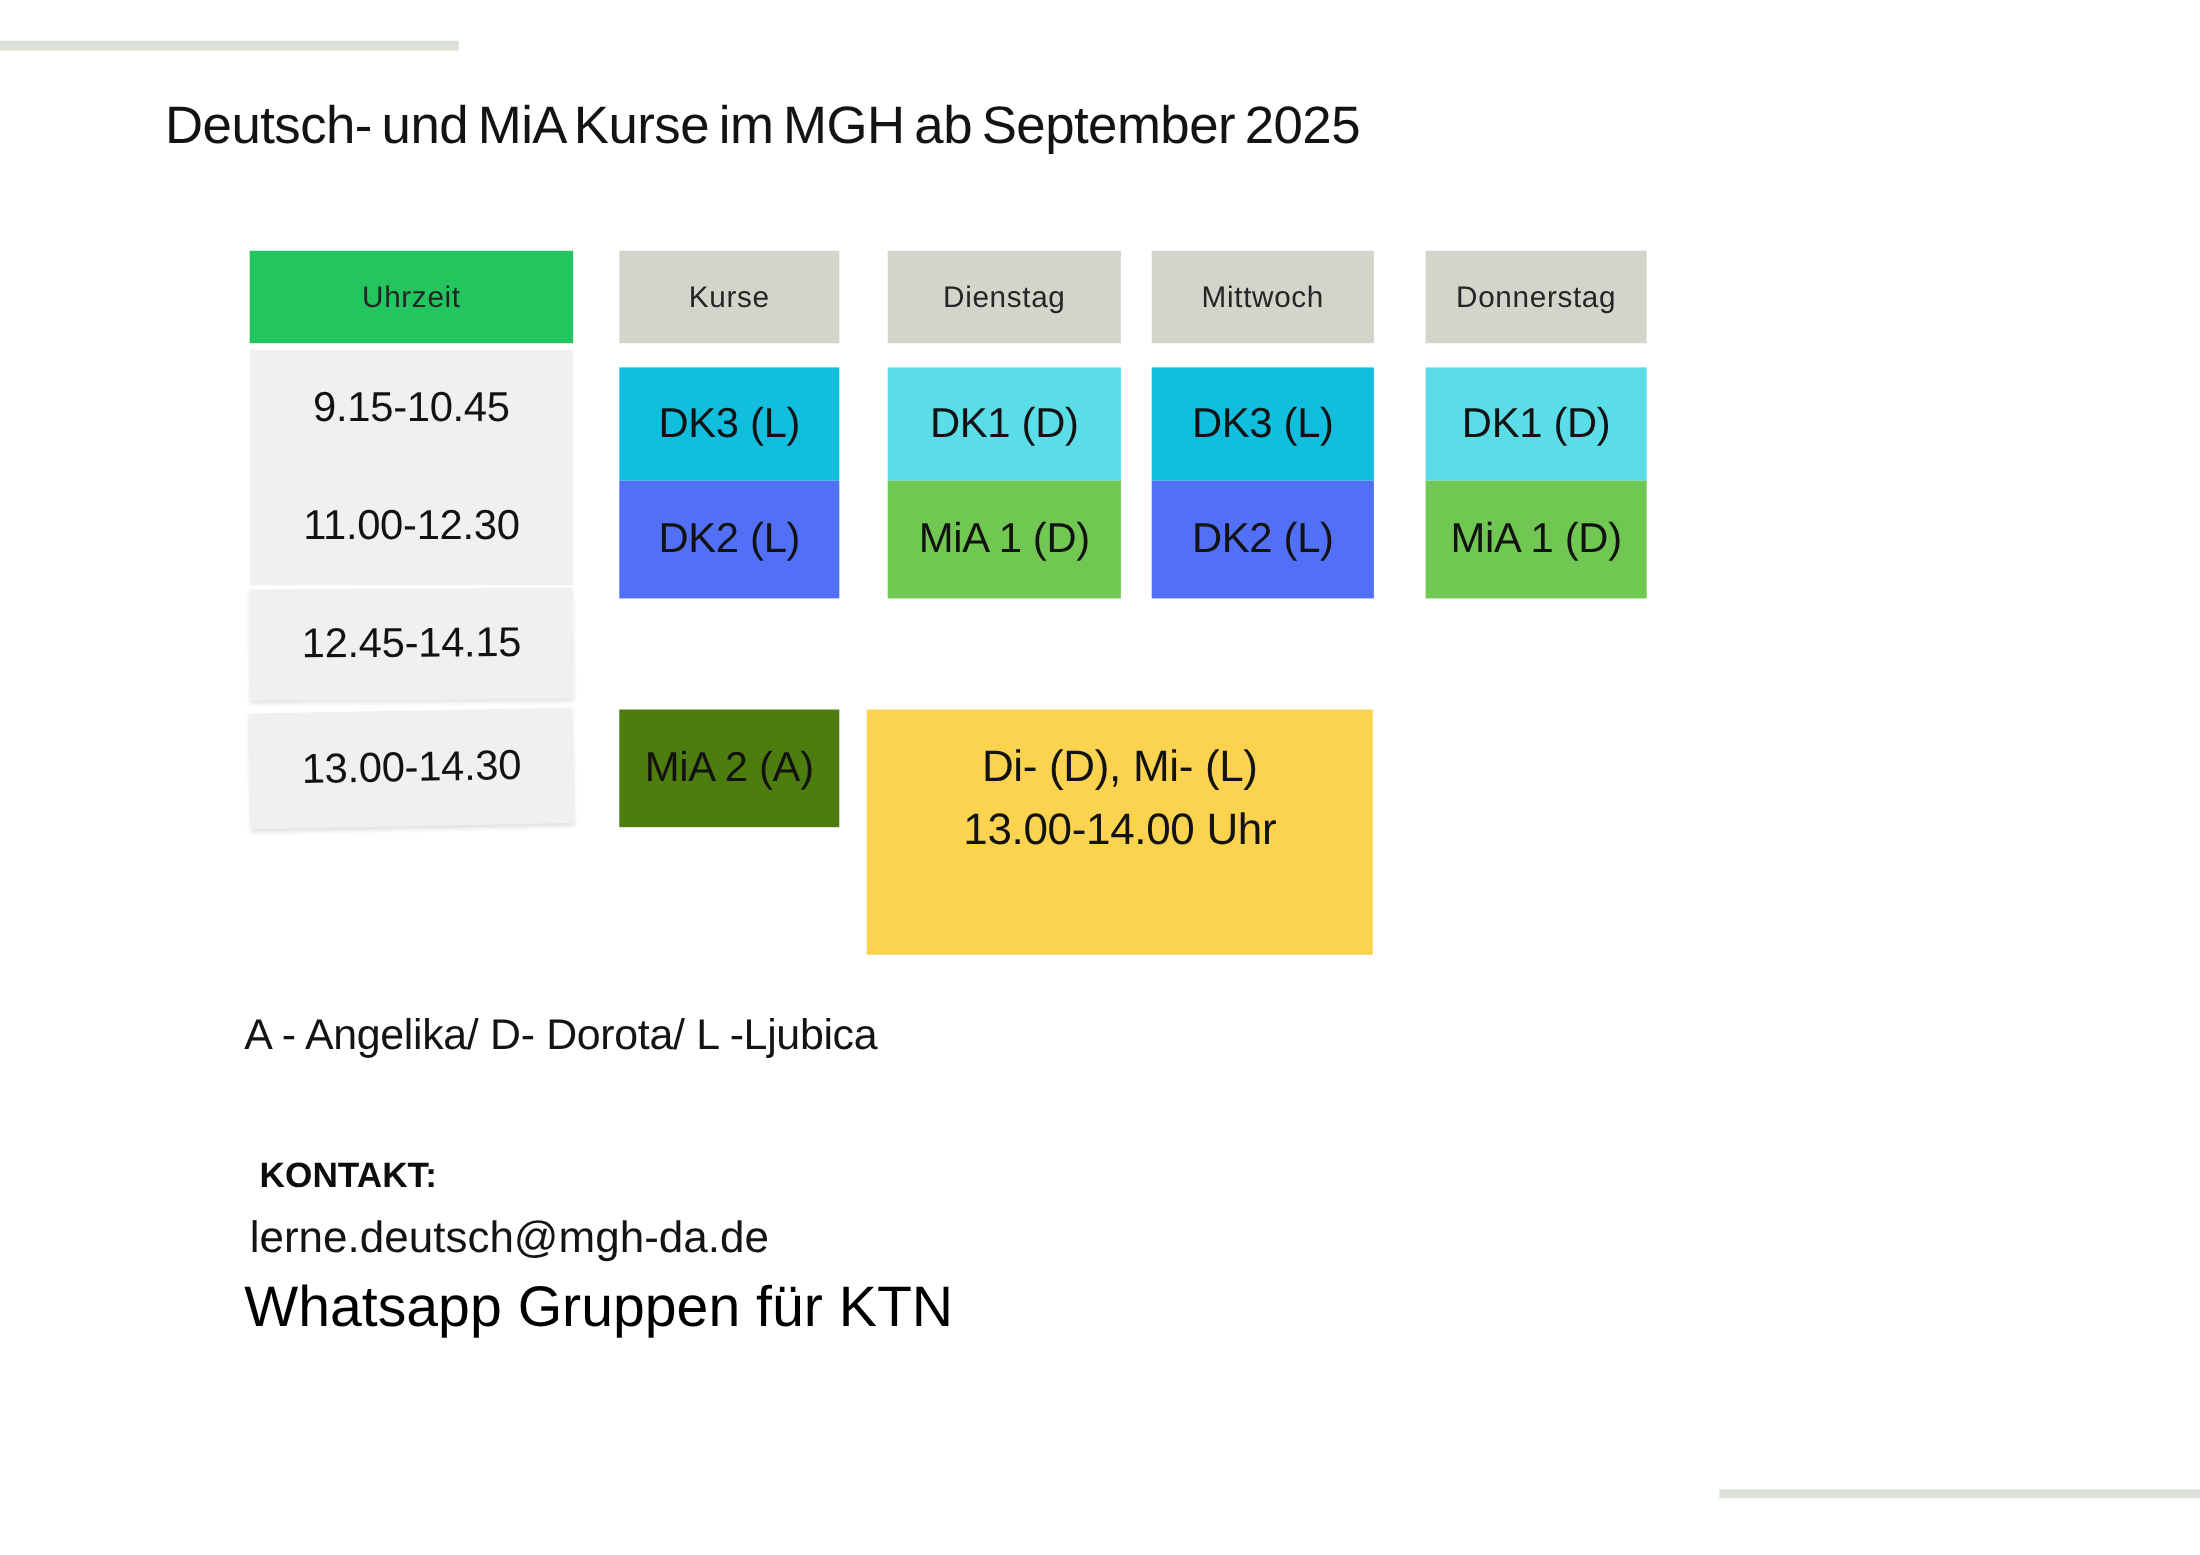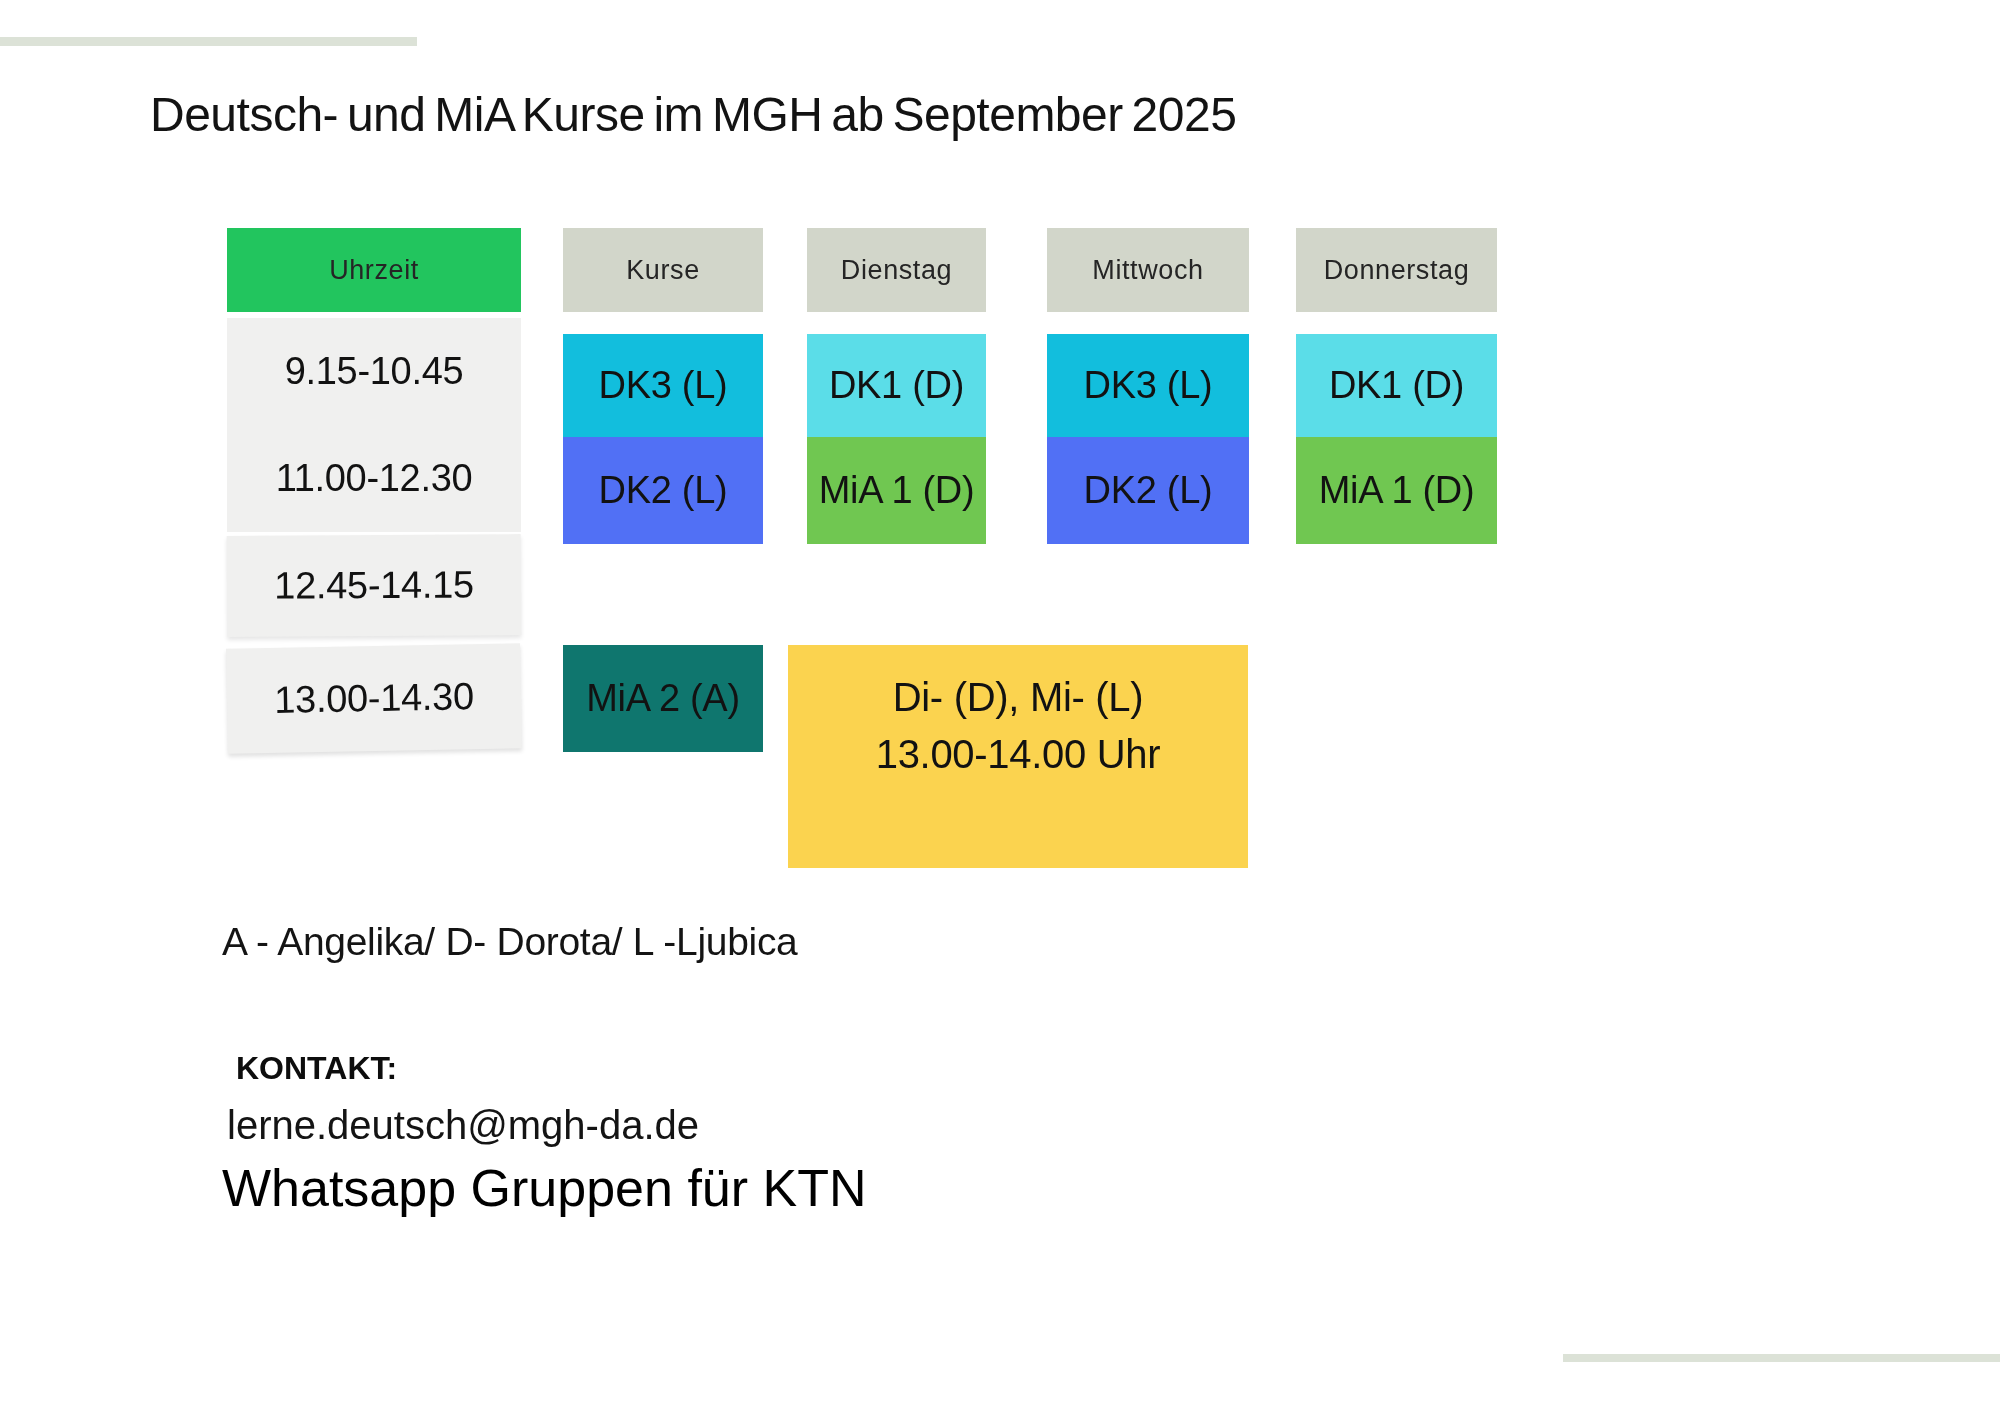--- a/index.html
+++ b/index.html
@@ -25,21 +25,21 @@
     position:absolute;
     display:flex;align-items:center;justify-content:center;
     font-size:38px;letter-spacing:-0.3px;color:#121212;
     text-align:center;white-space:nowrap;
   }
   .hdr{font-size:27px;letter-spacing:0.6px;color:#252525;}
 
   
   .c-time{left:227px;width:294px;}
   .c-mon {left:563px;width:200px;}
-  .c-tue {left:807px;width:179px;}
+  .c-tue {left:807px;width:212px;}
   .c-wed {left:1047px;width:202px;}
   .c-thu {left:1296px;width:201px;}
 
   
   .r-head{top:228px;height:84px;}
   .r1{top:334px;height:103px;}
   .r2{top:437px;height:107px;}
 
   
   .t1{top:318px;height:106px;}
@@ -89,21 +89,21 @@
   <div class="cell c-mon r1" style="background-color: rgb(18, 190, 221);">DK3 (L)</div>
   <div class="cell c-tue r1" style="background-color: rgb(91, 221, 232);">DK1 (D)</div>
   <div class="cell c-wed r1" style="background-color: rgb(18, 190, 221);">DK3 (L)</div>
   <div class="cell c-thu r1" style="background-color: rgb(91, 221, 232);">DK1 (D)</div>
 
   <div class="cell c-mon r2" style="background-color: rgb(81, 112, 245);">DK2 (L)</div>
   <div class="cell c-tue r2" style="background-color: rgb(112, 199, 81);">MiA 1 (D)</div>
   <div class="cell c-wed r2" style="background-color: rgb(81, 112, 245);">DK2 (L)</div>
   <div class="cell c-thu r2" style="background-color: rgb(112, 199, 81);">MiA 1 (D)</div>
 
-  <div class="cell c-mon t-late" style="background-color: #0f766e;">MiA 2 (A)</div>
+  <div class="cell c-mon t-late" style="background-color: #4d7c0f;">MiA 2 (A)</div>
 
   <div class="beratung" style="background-color: rgb(251, 211, 79);">
     <div>Di- (D), Mi- (L)</div>
     <div>13.00-14.00 Uhr</div>
   </div>
 
   <p class="legend">A - Angelika/ D- Dorota/ L -Ljubica</p>
 
   <p class="kontakt-heading">KONTAKT:</p>
   <p class="kontakt-line1">lerne.deutsch@mgh-da.de</p>

